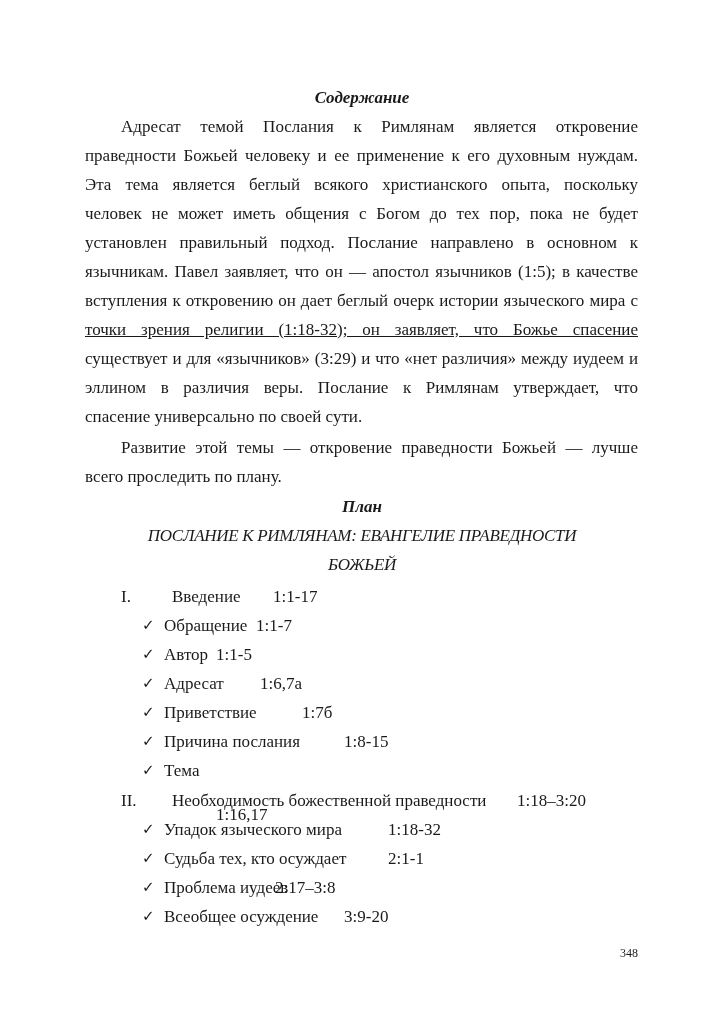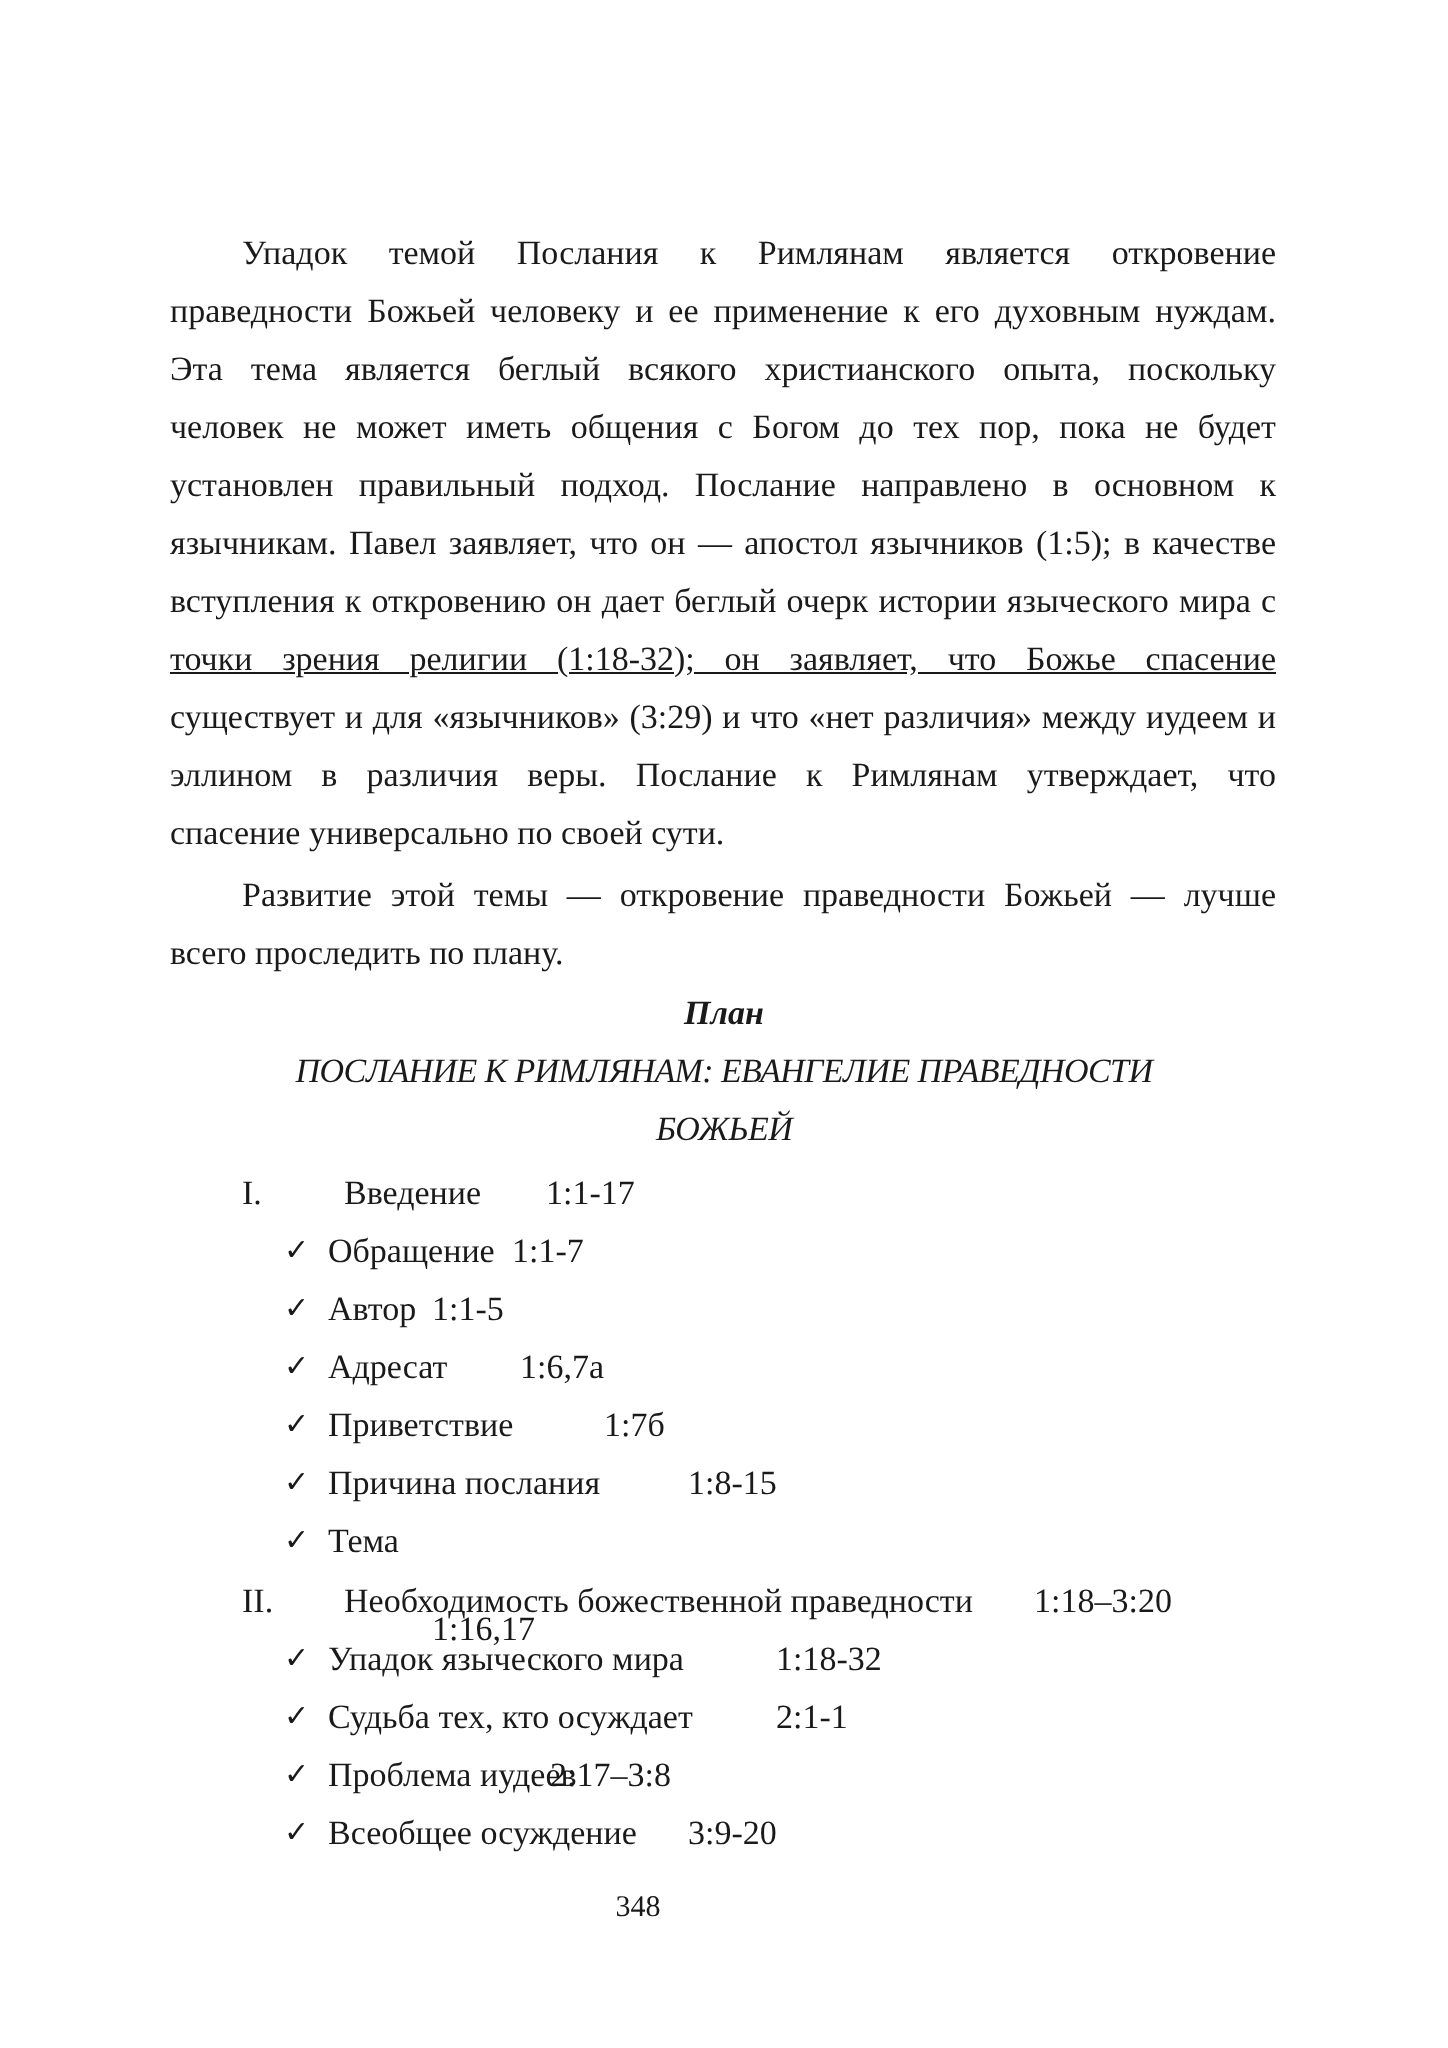--- a/index.html
+++ b/index.html
@@ -15,30 +15,31 @@
   .subtitle { position: absolute; left: 0; width: 724px; text-align: center;
               font-style: italic; font-size: 17px; letter-spacing: -0.3px; }
   .sec { position: absolute; left: 121px; font-size: 17px; white-space: nowrap; }
   .sec .num { position: absolute; left: 0; }
   .sec .title { position: absolute; left: 51px; }
   .sec .ref { position: absolute; }
   .item { position: absolute; left: 142px; font-size: 17px; white-space: nowrap; }
   .item .check { position: absolute; left: 0; top: 0; font-size: 15px; font-family: "DejaVu Sans", sans-serif; }
   .item .label { position: absolute; left: 22px; }
   .item .ref { position: absolute; }
-  .pagenum { position: absolute; left: 0; width: 638px; text-align: center; font-size: 15px; }
+  .pagenum { position: absolute; left: 0; width: 638px; text-align: right; font-size: 12px; }
 </style>
 </head>
 <body>
 
 <div class="page">
 
+  <div class="heading" style="top:88px;">Содержание</div>
 
   <div>
-    <div class="para-line indent" style="top:117px;">Упадок темой Послания к Римлянам является откровение</div>
+    <div class="para-line indent" style="top:117px;">Адресат темой Послания к Римлянам является откровение</div>
     <div class="para-line" style="top:146px;">праведности Божьей человеку и ее применение к его духовным нуждам.</div>
     <div class="para-line" style="top:175px;">Эта тема является беглый всякого христианского опыта, поскольку</div>
     <div class="para-line" style="top:204px;">человек не может иметь общения с Богом до тех пор, пока не будет</div>
     <div class="para-line" style="top:233px;">установлен правильный подход. Послание направлено в основном к</div>
     <div class="para-line" style="top:262px;">язычникам. Павел заявляет, что он — апостол язычников (1:5); в качестве</div>
     <div class="para-line" style="top:291px;">вступления к откровению он дает беглый очерк истории языческого мира с</div>
     <div class="para-line" style="top:320px;text-decoration:underline;">точки зрения религии (1:18-32); он заявляет, что Божье спасение</div>
     <div class="para-line" style="top:349px;">существует и для «язычников» (3:29) и что «нет различия» между иудеем и</div>
     <div class="para-line" style="top:378px;">эллином в различия веры. Послание к Римлянам утверждает, что</div>
     <div class="para-line last" style="top:407px;">спасение универсально по своей сути.</div>

